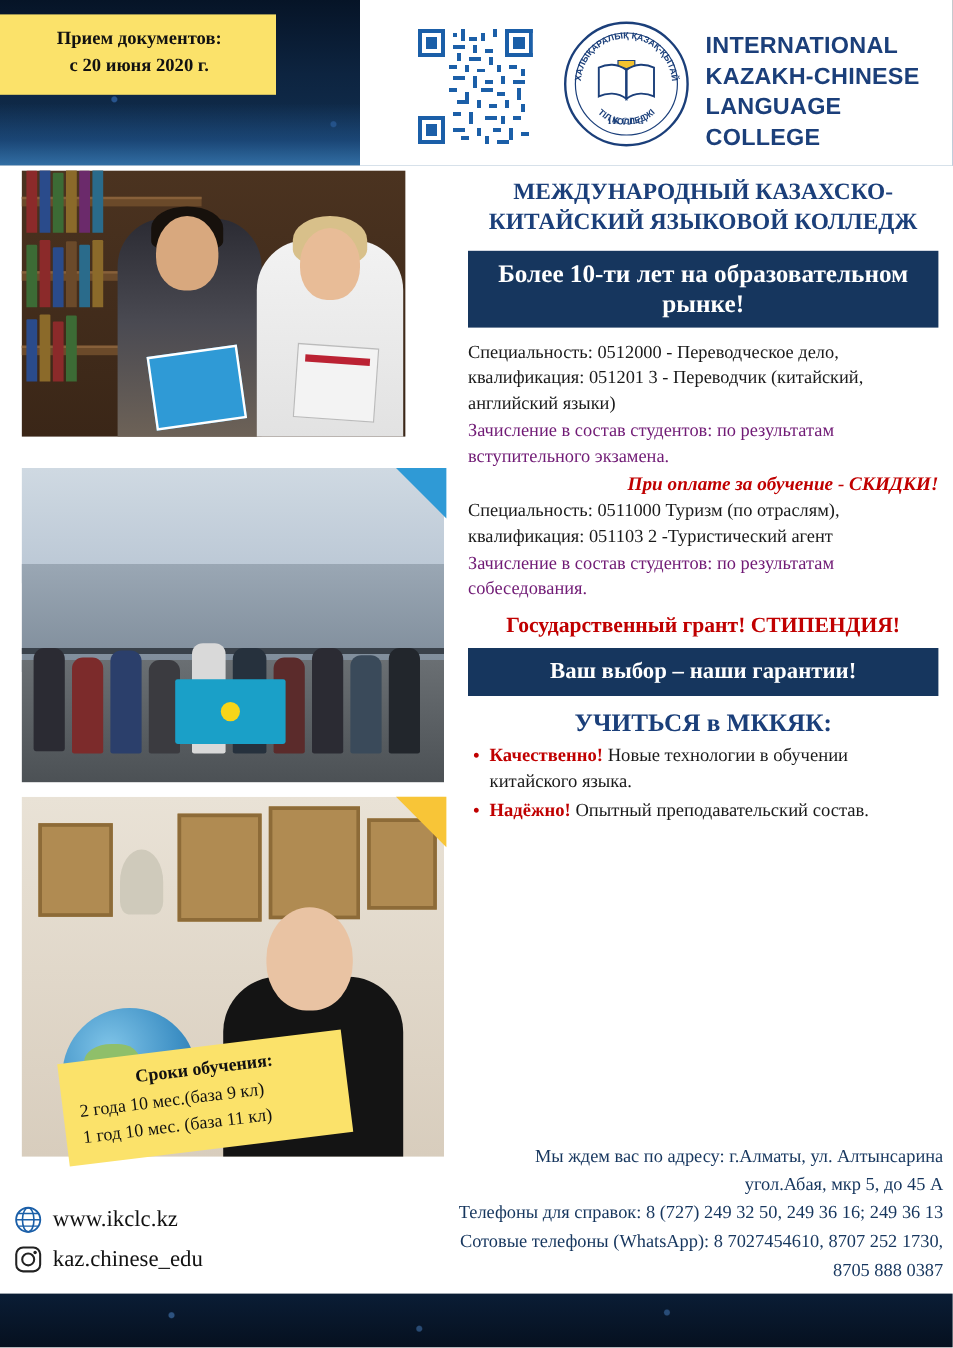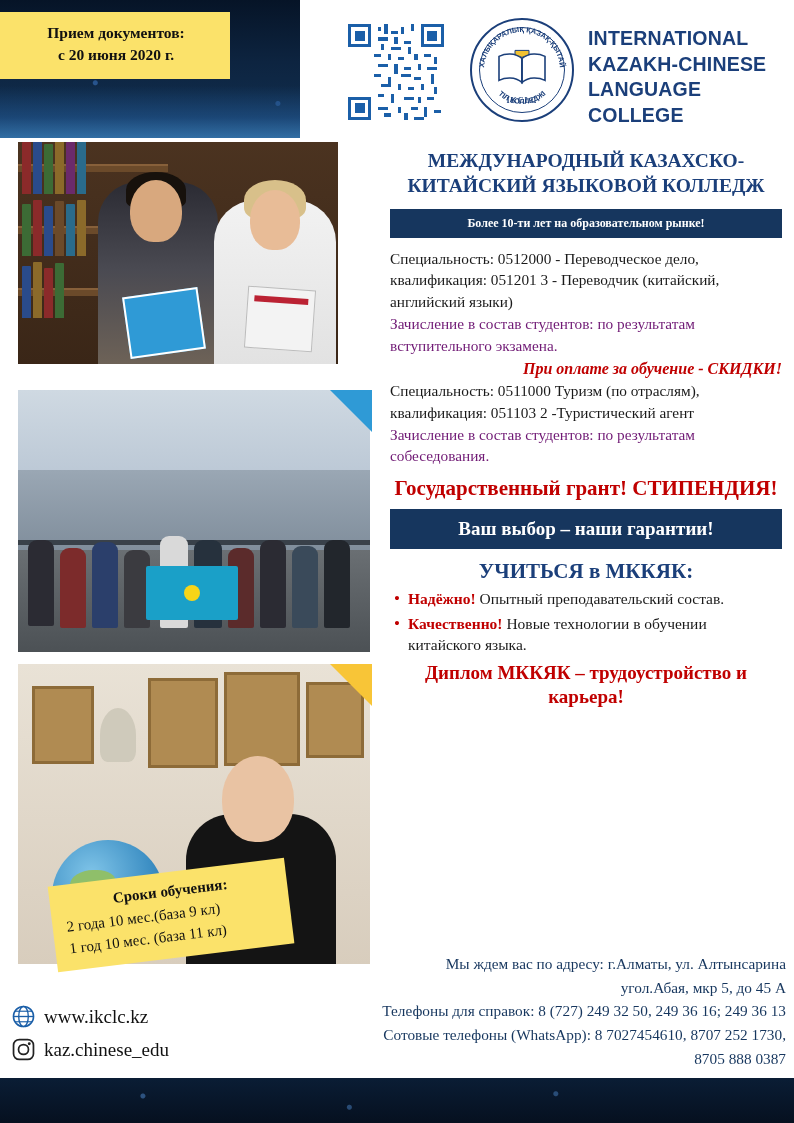--- a/index.html
+++ b/index.html
@@ -162,21 +162,21 @@
   .duration .d-title { font-weight:bold; text-align:center; }
 
   
   .col-right { position:absolute; left:390px; top:148px; width:392px; }
   .head-title {
     color:#1b3f7a; font-weight:bold; font-size:19.5px; text-align:center;
     line-height:1.3; margin-bottom:10px;
   }
   .bar {
     background:#16365e; color:#ffffff; font-weight:bold;
-    font-size:12px; text-align:center; padding:7px 6px;
+    font-size:21px; text-align:center; padding:7px 6px;
     margin:6px 0 10px 0;
   }
   .bar.big { font-size:19px; padding:9px 6px; }
   .spec-line { font-size:15.3px; color:#1a1a1a; line-height:1.42; }
   .red { color:#701a75;font-family:Liberation Serif, serif; }
   .red-b { color:#c00000; font-weight:bold; }
   .center { text-align:center; }
   .right { text-align:right; }
   .italic { font-style:italic; }
 
@@ -418,39 +418,35 @@
 
   <div class="spec-line">
     <span>Специальность:</span>
     <span>0511000 Туризм (по отраслям),</span><br>
     <span>квалификация:</span>
     <span>051103 2 -Туристический агент</span><br>
     <span class="red">Зачисление в состав студентов: по результатам</span><br>
     <span class="red">собеседования.</span>
   </div>
 
-  <div class="red-b center" style="font-size:21px; margin:9px 0 8px 0;">Государственный грант! СТИПЕНДИЯ!</div>
+  <div class="red-b center" style="font-size:18px; margin:9px 0 8px 0;">Государственный грант! СТИПЕНДИЯ!</div>
 
   <div class="bar big">Ваш выбор – наши гарантии!</div>
 
   <div class="learn-title">УЧИТЬСЯ в МККЯК:</div>
 
   <ul class="benefits">
+    <li>
+      <b>Качественно!</b><span> Новые технологии в обучении китайского языка.</span>
+    </li>
     <li>
       <b>Надёжно!</b><span> Опытный преподавательский состав.</span>
     </li>
-    <li>
-      <b>Качественно!</b><span> Новые технологии в обучении китайского языка.</span>
-    </li>
   </ul>
 
-  <div class="diploma">
-    <div>Диплом МККЯК – трудоустройство и</div>
-    <div>карьера!</div>
-  </div>
 </div>
 
 <div class="contacts">
   <div>
     <b>Мы ждем вас по адресу:</b><span class="val"> г.Алматы, ул. Алтынсарина</span>
   </div>
   <div>
     <span class="val">угол.Абая, мкр 5, до 45 А</span>
   </div>
   <div>

